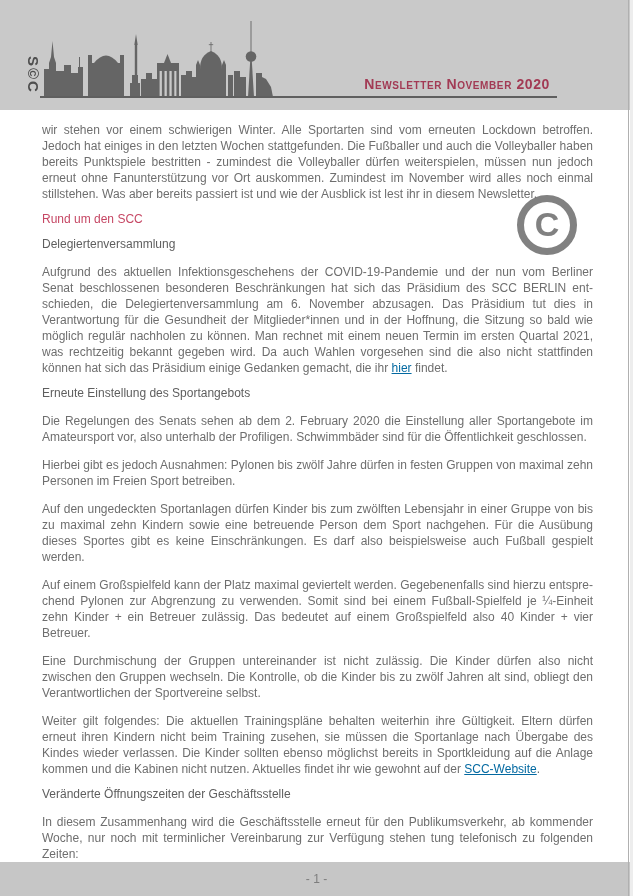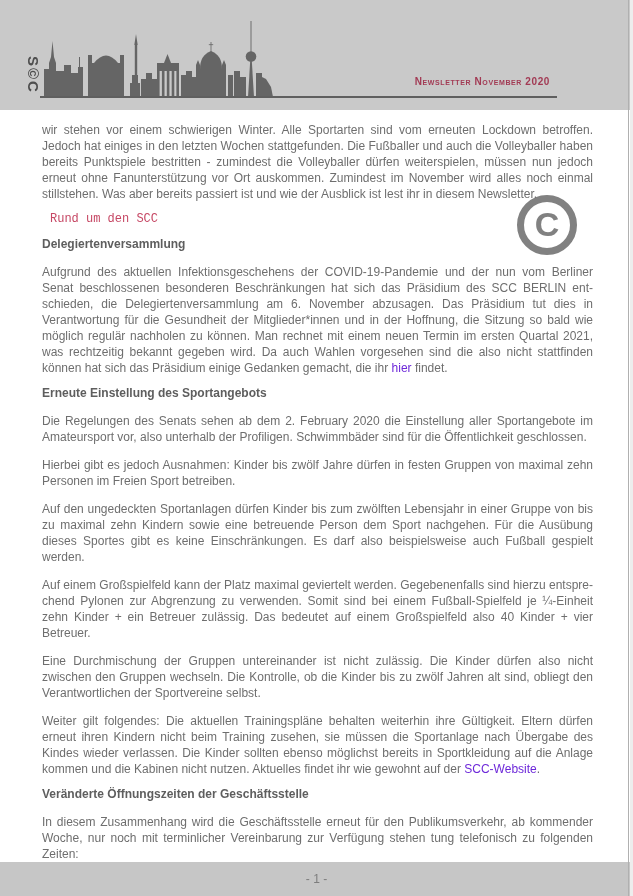--- a/index.html
+++ b/index.html
@@ -19,36 +19,36 @@
     background:#5f5f5f;
   }
   .logo-vertical {
     position:absolute; left:10px; top:67px; width:46px; height:16px;
     transform:rotate(90deg);
     font-size:15px; font-weight:700; letter-spacing:2px; color:#4e4e4e;
     text-align:center; line-height:16px;
   }
   .newsletter-title {
     position:absolute; right:83px; top:76px;
-    font-variant:small-caps; font-weight:700; font-size:10px;
+    font-variant:small-caps; font-weight:700; font-size:14px;
     letter-spacing:0.6px; color:#a23a54; white-space:nowrap;
   }
   
   .content {
     position:absolute; top:110px; left:42px; width:551px;
     color:#6e6e6e; font-size:12px; line-height:16px;
   }
   .greeting { margin:14px 0 9px; }
   .para { margin:12px 0 9px; text-align:justify; hyphens:manual; }
-  .section-title { margin:0 8px 9px; color:#c64764;font-family:Liberation Mono, monospace; }
-  .heading { margin:0; font-weight:700; color:#5e5e5e; }
+  .section-title { margin:0 0 9px; color:#c64764; }
+  .heading { margin:0; font-weight:400; color:#5e5e5e; }
   .hours { margin:0 0 9px; }
   .hours p { margin:0; }
   .closing { margin:0; }
-  .link { color:#6d28d9; cursor:pointer; }
+  .link { color:#0369a1; text-decoration:underline; cursor:pointer; }
   
   .copyright-badge {
     float:right; width:46px; height:46px;
     border:7px solid #818181; border-radius:50%;
     margin:-16px 16px 6px 14px;
     display:flex; align-items:center; justify-content:center;
   }
   .c-glyph {
     font-size:34px; font-weight:700; color:#818181; line-height:1;
     transform:translateY(-1px);
@@ -140,21 +140,21 @@
     <span class="c-glyph">C</span>
   </div>
 
   <p class="section-title">Rund um den SCC</p>
 
   <p class="heading">Delegiertenversammlung</p>
   <p class="para"><span>Aufgrund des aktuellen Infektionsgeschehens der COVID-19-Pandemie und der nun vom Berliner Senat beschlossenen besonderen Beschränkungen hat sich das Präsidium des SCC BERLIN ent­schieden, die Delegiertenversammlung am 6. November abzusagen. Das Präsidium tut dies in Verantwor­tung für die Gesundheit der Mitglieder*innen und in der Hoffnung, die Sitzung so bald wie möglich regulär nachholen zu können. Man rechnet mit einem neuen Termin im ersten Quartal 2021, was rechtzeitig be­kannt gegeben wird. Da auch Wahlen vorgesehen sind die also nicht stattfinden können hat sich das Präsi­dium einige Gedanken gemacht, die ihr </span><a class="link">hier</a><span> findet.</span></p>
 
   <p class="heading">Erneute Einstellung des Sportangebots</p>
   <p class="para">Die Regelungen des Senats sehen ab dem 2. February 2020 die Einstellung aller Sportangebote im Ama­teursport vor, also unterhalb der Profiligen. Schwimmbäder sind für die Öffentlichkeit geschlossen.</p>
-  <p class="para">Hierbei gibt es jedoch Ausnahmen: Kinder bis zwölf Jahre dürfen in festen Gruppen von maximal zehn Per­sonen im Freien Sport betreiben.</p>
+  <p class="para">Hierbei gibt es jedoch Ausnahmen: Pylonen bis zwölf Jahre dürfen in festen Gruppen von maximal zehn Per­sonen im Freien Sport betreiben.</p>
   <p class="para">Auf den ungedeckten Sportanlagen dürfen Kinder bis zum zwölften Lebensjahr in einer Gruppe von bis zu maximal zehn Kindern sowie eine betreuende Person dem Sport nachgehen. Für die Ausübung dieses Sportes gibt es keine Einschränkungen. Es darf also beispielsweise auch Fußball gespielt werden.</p>
   <p class="para">Auf einem Großspielfeld kann der Platz maximal geviertelt werden. Gegebenenfalls sind hierzu entspre­chend Pylonen zur Abgrenzung zu verwenden. Somit sind bei einem Fußball-Spielfeld je ¼-Einheit zehn Kinder + ein Betreuer zulässig. Das bedeutet auf einem Großspielfeld also 40 Kinder + vier Betreuer.</p>
   <p class="para">Eine Durchmischung der Gruppen untereinander ist nicht zulässig. Die Kinder dürfen also nicht zwischen den Gruppen wechseln. Die Kontrolle, ob die Kinder bis zu zwölf Jahren alt sind, obliegt den Verantwortli­chen der Sportvereine selbst.</p>
   <p class="para"><span>Weiter gilt folgendes: Die aktuellen Trainingspläne behalten weiterhin ihre Gültigkeit. Eltern dürfen erneut ihren Kindern nicht beim Training zusehen, sie müssen die Sportanlage nach Übergabe des Kindes wieder verlassen. Die Kinder sollten ebenso möglichst bereits in Sportkleidung auf die Anlage kommen und die Kabinen nicht nutzen. Aktuelles findet ihr wie gewohnt auf der </span><a class="link">SCC-Website</a><span>.</span></p>
 
   <p class="heading">Veränderte Öffnungszeiten der Geschäftsstelle</p>
   <p class="para">In diesem Zusammenhang wird die Geschäftsstelle erneut für den Publikumsverkehr, ab kommender Wo­che, nur noch mit terminlicher Vereinbarung zur Verfügung stehen tung telefonisch zu folgenden Zeiten:</p>
 
   <div class="hours">
     <p>Dienstag + Donnerstag von 14:25 bis 18:00 Uhr</p>

